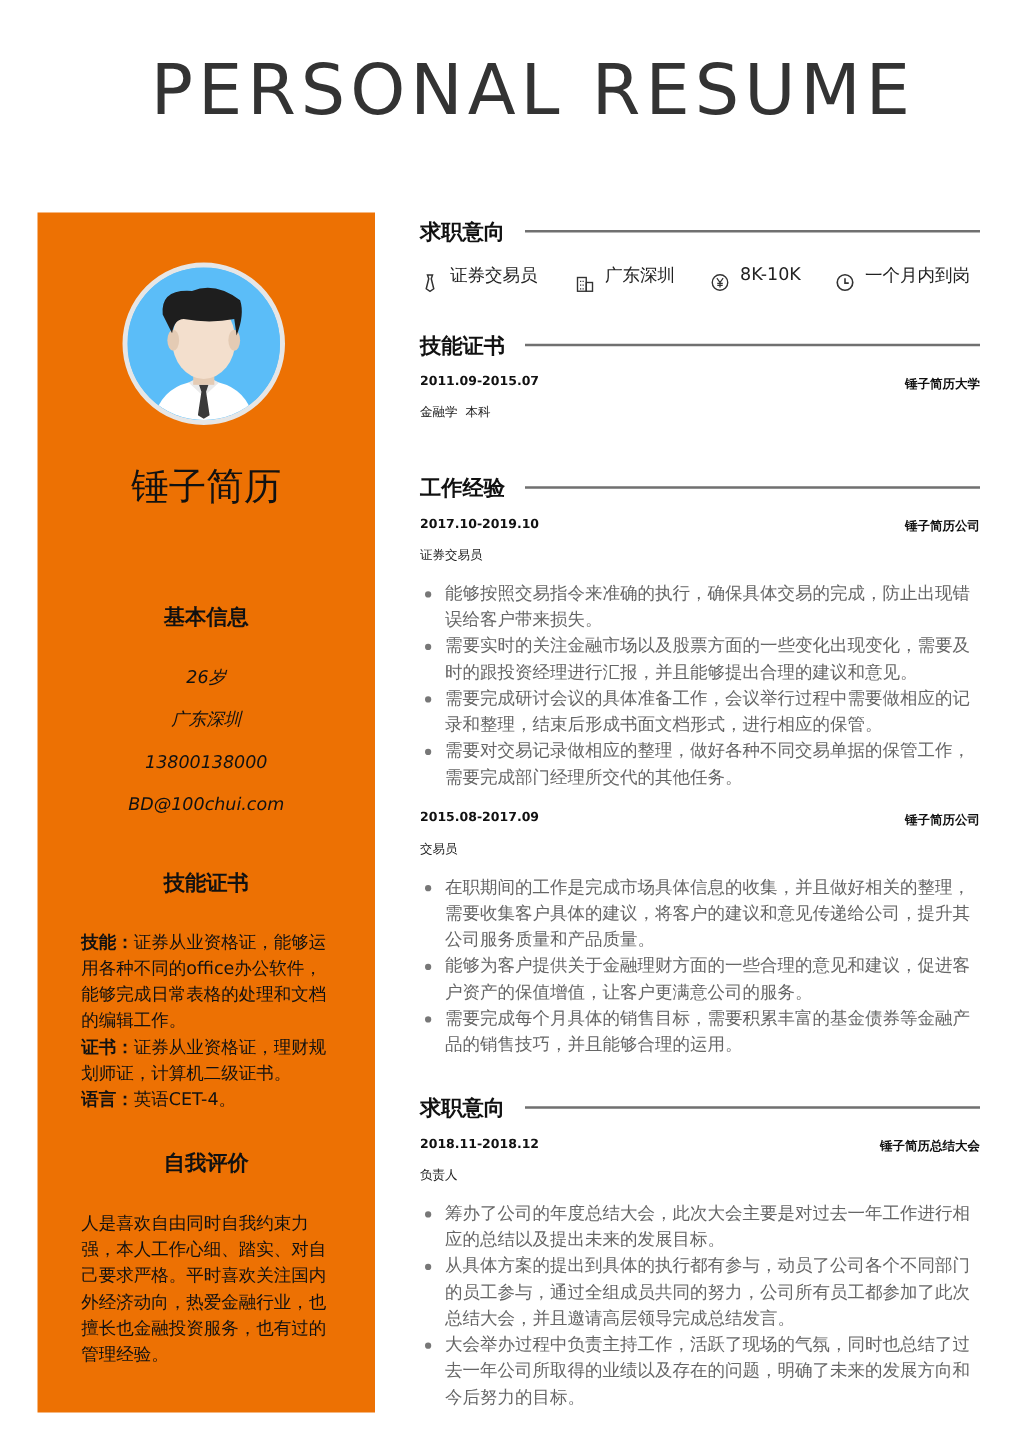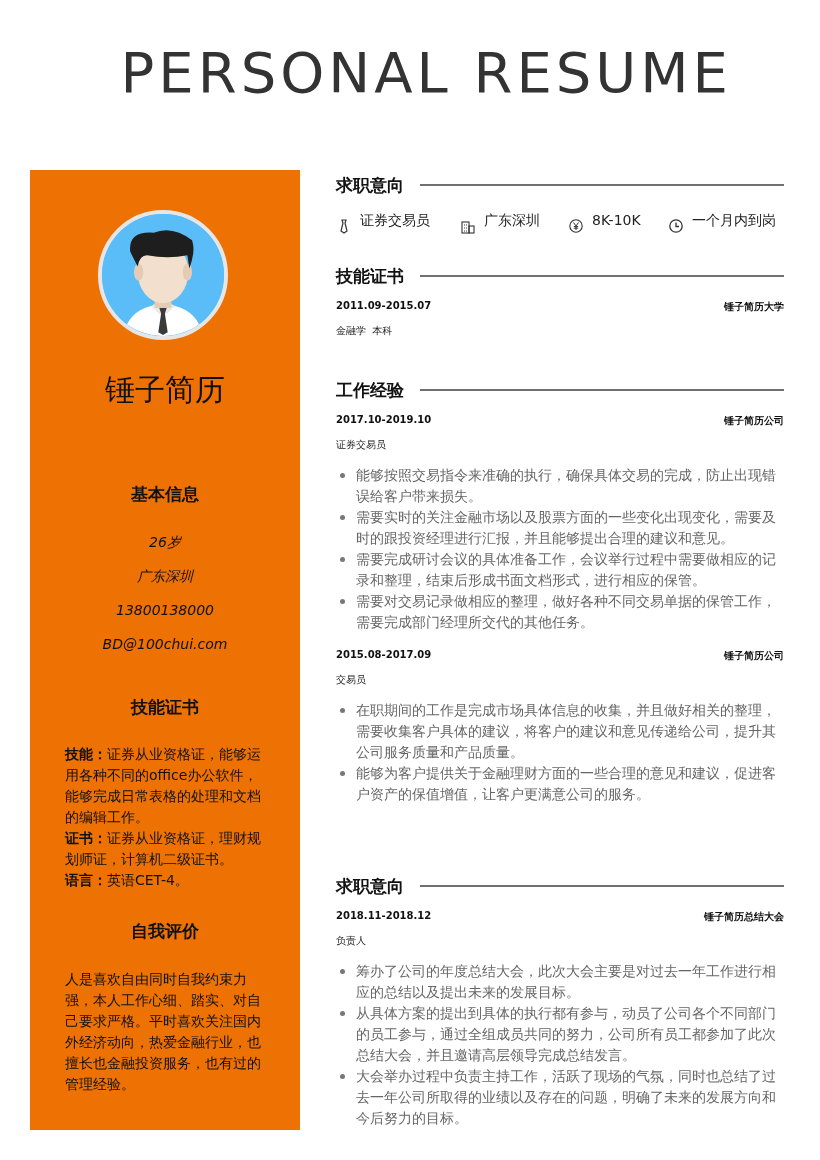--- a/index.html
+++ b/index.html
@@ -194,20 +194,21 @@
   </ul>
 
   <div class="entry-head" style="top:479px;">
     <span class="date">2015.08-2017.09</span>
     <span class="org">锤子简历公司</span>
   </div>
   <div class="entry-sub" style="top:500px;">交易员</div>
   <ul class="bullets" style="top:530px;">
     <li>在职期间的工作是完成市场具体信息的收集，并且做好相关的整理，需要收集客户具体的建议，将客户的建议和意见传递给公司，提升其公司服务质量和产品质量。</li>
     <li>能够为客户提供关于金融理财方面的一些合理的意见和建议，促进客户资产的保值增值，让客户更满意公司的服务。</li>
+    <li>需要完成每个月具体的销售目标，需要积累丰富的基金债券等金融产品的销售技巧，并且能够合理的运用。</li>
   </ul>
 
   <div class="section-header" style="top:703px;">
     <span class="section-title">求职意向</span>
     <span class="section-rule"></span>
   </div>
   <div class="entry-head" style="top:740px;">
     <span class="date">2018.11-2018.12</span>
     <span class="org">锤子简历总结大会</span>
   </div>

